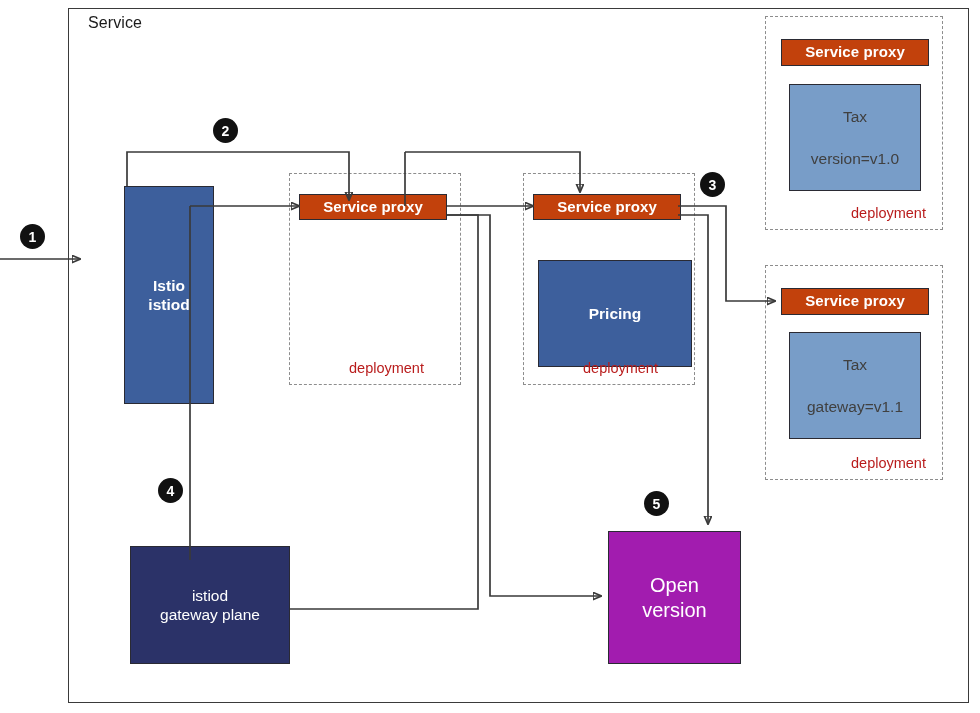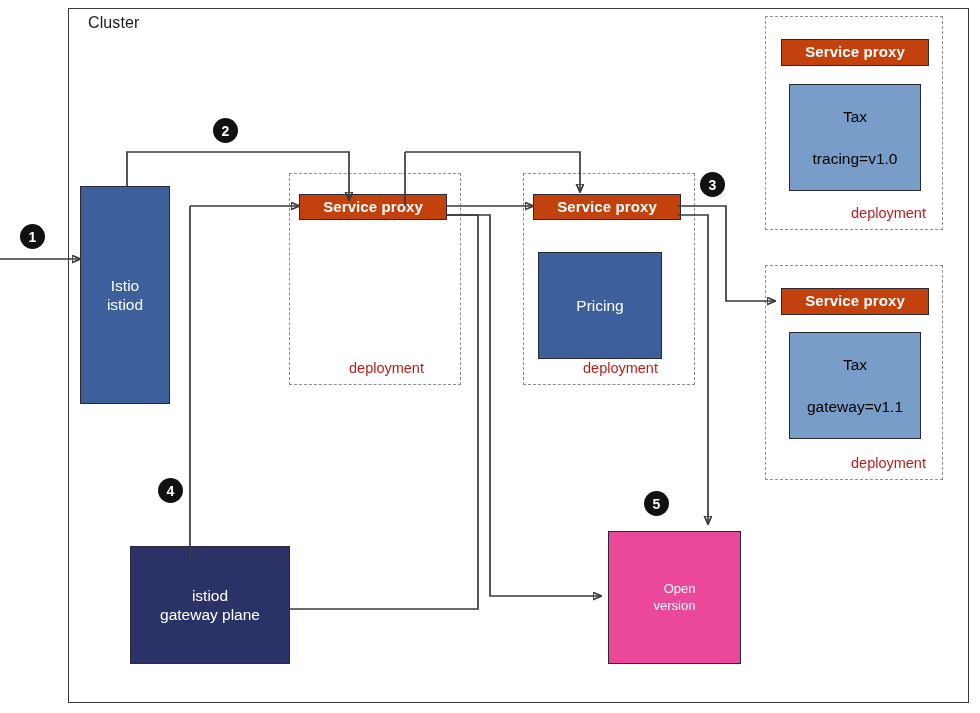--- a/index.html
+++ b/index.html
@@ -39,22 +39,23 @@
     display:flex;
     align-items:center;
     justify-content:center;
     text-align:center;
     line-height:1.25;
   }
   .box .lines{display:block;}
   .gateway{
     background:#3d5f9c;
     color:#ffffff;
-    font-weight:normal;
-    font-size:15.5px;
+    font-weight:bold;
+    font-size:15.5px;
+    margin-left:44px;
   }
   .proxy{
     background:#c2410c;
     color:#ffffff;
     font-weight:bold;
     font-size:15px;
     letter-spacing:.1px;
   }
   .cart{
     background:#c6dded;
@@ -63,39 +64,38 @@
     font-weight:normal;
   }
   .pricing{
     background:#3d5f9c;
     color:#ffffff;
     font-size:15.5px;
     font-weight:normal;
   }
   .tax{
     background:#789dc8;
-    color:#000000;
+    color:#404040;
     font-size:15.5px;
     font-weight:normal;
     flex-direction:column;
     justify-content:center;
     gap:22px;
   }
   .istiod{
     background:#2b3268;
     color:#ffffff;
     font-size:15.5px;
     font-weight:normal;
   }
   .tracing{
-    background:#ec4899;
-    color:#ffffff;
-    font-size:13px;
-    font-weight:normal;
-    text-align:right;
+    background:#a21caf;
+    color:#ffffff;
+    font-size:20px;
+    font-weight:normal;
   }
   
   .dashed-group{
     position:absolute;
     box-sizing:border-box;
     border:1.5px dashed #8d8d8d;
     background:transparent;
   }
   .deploy-label{
     position:absolute;
@@ -160,51 +160,51 @@
     <path d="M447,215 L490,215 L490,596 L601,596" marker-end="url(#arrow)"></path>
 
     <path d="M290,609 L478,609 L478,215 L447,215"></path>
 
     <path d="M678,206 L726,206 L726,301 L775,301" marker-end="url(#arrow)"></path>
 
     <path d="M678,215 L708,215 L708,524" marker-end="url(#arrow)"></path>
   </svg>
 
   <div class="cluster-frame"></div>
-  <div class="cluster-label">Cluster</div>
+  <div class="cluster-label">Service</div>
 
   <div class="box gateway" style="left:80px; top:186px; width:90px; height:218px;">
     <span class="lines">
       <span>Istio</span><br>
       <span>istiod</span>
     </span>
   </div>
 
   <div class="dashed-group" style="left:289px; top:173px; width:172px; height:212px;"></div>
   <div class="box proxy" style="left:299px; top:194px; width:148px; height:26px;">
     <span>Service proxy</span>
   </div>
   <div class="deploy-label" style="left:349px; top:360px;">deployment</div>
 
   <div class="dashed-group" style="left:523px; top:173px; width:172px; height:212px;"></div>
   <div class="box proxy" style="left:533px; top:194px; width:148px; height:26px;">
     <span>Service proxy</span>
   </div>
-  <div class="box pricing" style="left:538px; top:252px; width:124px; height:107px;">
+  <div class="box pricing" style="left:538px; top:260px; width:154px; height:107px;font-weight:bold;">
     <span>Pricing</span>
   </div>
   <div class="deploy-label" style="left:583px; top:360px;">deployment</div>
 
   <div class="dashed-group" style="left:765px; top:16px; width:178px; height:214px;"></div>
   <div class="box proxy" style="left:781px; top:39px; width:148px; height:27px;">
     <span>Service proxy</span>
   </div>
   <div class="box tax" style="left:789px; top:84px; width:132px; height:107px;">
     <span>Tax</span>
-    <span>tracing=v1.0</span>
+    <span>version=v1.0</span>
   </div>
   <div class="deploy-label" style="left:851px; top:205px;">deployment</div>
 
   <div class="dashed-group" style="left:765px; top:265px; width:178px; height:215px;"></div>
   <div class="box proxy" style="left:781px; top:288px; width:148px; height:27px;">
     <span>Service proxy</span>
   </div>
   <div class="box tax" style="left:789px; top:332px; width:132px; height:107px;">
     <span>Tax</span>
     <span>gateway=v1.1</span>

